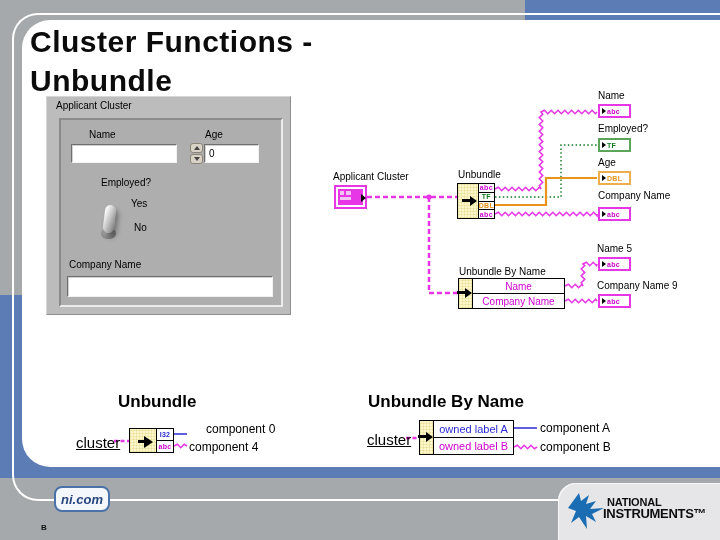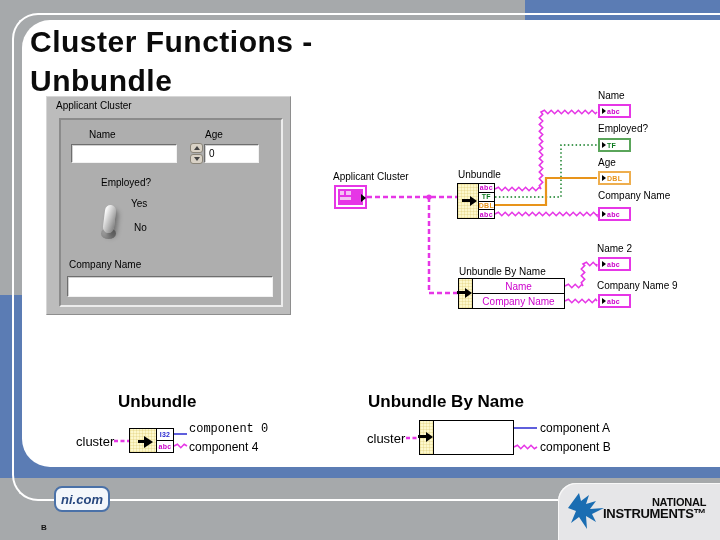--- a/index.html
+++ b/index.html
@@ -60,31 +60,31 @@
   .ind .t{font-weight:bold;font-size:7px;letter-spacing:.3px;}
   .ind.green{border-color:var(--green_border);} .ind.orange{border-color:var(--orange_light);}
   .c-pink{color:var(--pink_dark);} .c-green{color:var(--green_text);} .c-orange{color:var(--orange);} .c-blue{color:var(--int_blue);}
   .term{position:absolute;left:334px;top:185px;width:33px;height:24px;border:2px solid var(--pink);
         background:#fff;padding:2px;box-sizing:border-box;z-index:6;}
   .term-in{position:relative;width:100%;height:100%;background:var(--pink);}
   .term-in span{position:absolute;background:#f3c3f3;}
   .term-tri{position:absolute;right:-1px;top:7px;width:0;height:0;border-top:4px solid transparent;
             border-bottom:4px solid transparent;border-left:5px solid #000;}
   .hdg{position:absolute;font-weight:bold;font-size:17px;color:#000;z-index:6;white-space:nowrap;}
-  .lg-lbl{position:absolute;font-size:13px;color:#000;z-index:6;white-space:nowrap;}
+  .lg-lbl{position:absolute;font-size:15px;color:#000;z-index:6;white-space:nowrap;text-decoration:underline;}
   .lg-out{position:absolute;font-size:12px;color:#000;z-index:6;white-space:nowrap;}
   #wires{position:absolute;left:0;top:0;z-index:5;}
   
   .ni-badge{left:54px;top:486px;width:56px;height:26px;background:#f4f7fb;border:2px solid #4a71a8;
             border-radius:8px;z-index:6;display:flex;align-items:center;justify-content:center;
             font-style:italic;font-weight:bold;font-size:13px;color:var(--ni_text);box-sizing:border-box;}
   .ni-panel{left:558px;top:483px;width:162px;height:57px;background:#e6e6e8;border-radius:18px 0 0 0;z-index:6;
             box-shadow:inset 1px 1px 0 #f8f8f8;}
   .brand{position:absolute;left:45px;top:14px;color:#0d0d0d;font-weight:bold;line-height:11px;white-space:nowrap;}
-  .brand .b1{font-size:11px;letter-spacing:-.2px;display:block;padding-left:4px;text-align:right;}
+  .brand .b1{font-size:11px;letter-spacing:-.2px;display:block;padding-left:4px;}
   .brand .b2{font-size:13px;letter-spacing:-.3px;display:block;}
   .page-letter{left:41px;top:523px;font-size:8px;font-weight:bold;color:#111;z-index:6;}
 </style>
 </head>
 <body>
 
 <div class="slide">
 
   <div class="abs blue-top"></div>
   <div class="abs blue-col"></div>
@@ -191,21 +191,21 @@
   <div class="node" style="left:458px;top:278px;width:107px;height:31px;">
     <div class="node-left" style="width:13px;">
       <div class="blkarrow" style="left:6px;top:9px;"></div>
     </div>
     <div class="rows">
       <div class="row d-lbl c-pink" style="position:static;">Name</div>
       <div class="row d-lbl c-pink" style="position:static;">Company Name</div>
     </div>
   </div>
 
-  <div class="d-lbl" style="left:597px;top:243px;">Name 2</div>
+  <div class="d-lbl" style="left:597px;top:243px;">Name 5</div>
   <div class="ind" style="left:598px;top:257px;">
     <span class="tri"></span>
     <span class="t c-pink">abc</span>
   </div>
 
   <div class="d-lbl" style="left:597px;top:280px;">Company Name 9</div>
   <div class="ind" style="left:598px;top:294px;">
     <span class="tri"></span>
     <span class="t c-pink">abc</span>
   </div>
@@ -214,28 +214,32 @@
   <div class="lg-lbl" style="left:76px;top:434px;">cluster</div>
   <div class="node" style="left:129px;top:428px;width:45px;height:25px;">
     <div class="node-left" style="width:26px;">
       <div class="blkarrow" style="left:14px;top:6.5px;border-top-width:6px;border-bottom-width:6px;border-left-width:9px;"></div>
     </div>
     <div class="cells">
       <div class="cell c-blue">I32</div>
       <div class="cell c-pink">abc</div>
     </div>
   </div>
-  <div class="lg-out" style="left:189px;top:422px;font-family:Liberation Mono, monospace;">component 0</div>
+  <div class="lg-out" style="left:206px;top:422px;">component 0</div>
   <div class="lg-out" style="left:189px;top:440px;">component 4</div>
 
   <div class="hdg" style="left:368px;top:392px;">Unbundle By Name</div>
   <div class="lg-lbl" style="left:367px;top:431px;">cluster</div>
   <div class="node" style="left:419px;top:420px;width:95px;height:35px;">
     <div class="node-left" style="width:13px;">
       <div class="blkarrow" style="left:6px;top:11px;"></div>
+    </div>
+    <div class="rows" style="font-size:11px;">
+      <div class="row c-blue">owned label A</div>
+      <div class="row c-pink">owned label B</div>
     </div>
   </div>
   <div class="lg-out" style="left:540px;top:421px;">component A</div>
   <div class="lg-out" style="left:540px;top:440px;">component B</div>
 
   <div class="abs ni-badge">ni.com</div>
   <div class="abs ni-panel">
     <svg width="38" height="38" style="position:absolute;left:8px;top:9px;" viewBox="0 0 38 38">
       <path d="M2 16 L13 1 L15 9 L23 3 L20 12 L30 9 L24 17 L38 16 L26 22 L30 30 L20 24 L21 37 L13 25 L5 31 L10 19 Z" fill="#1a6db2"></path>
     </svg>

